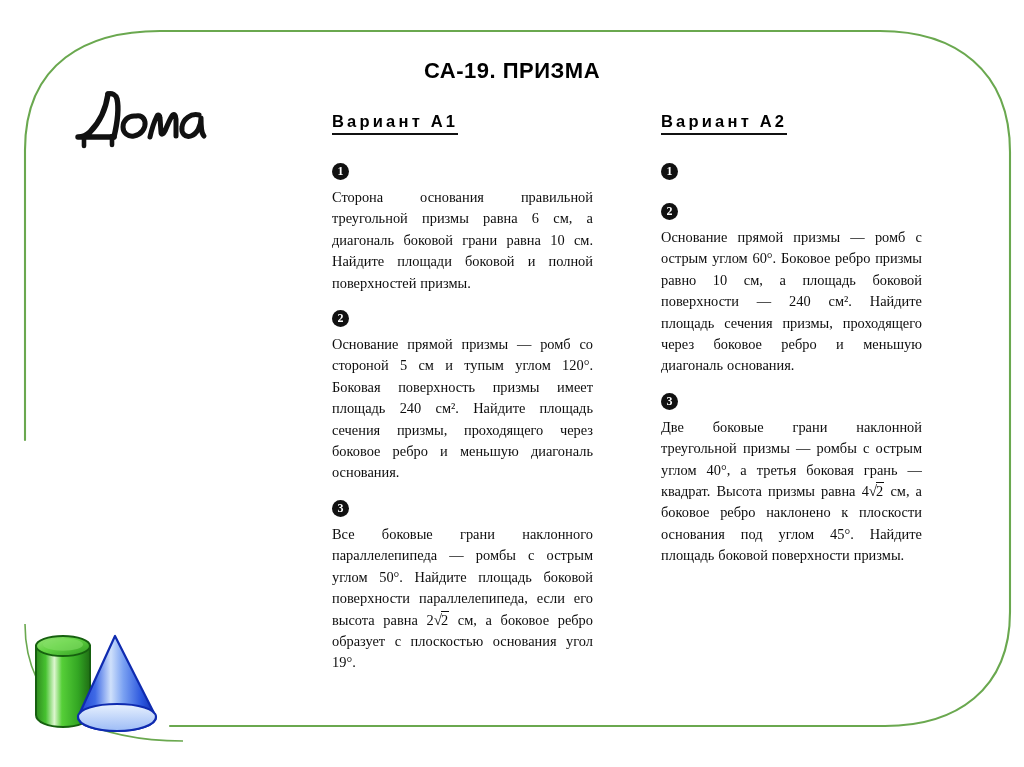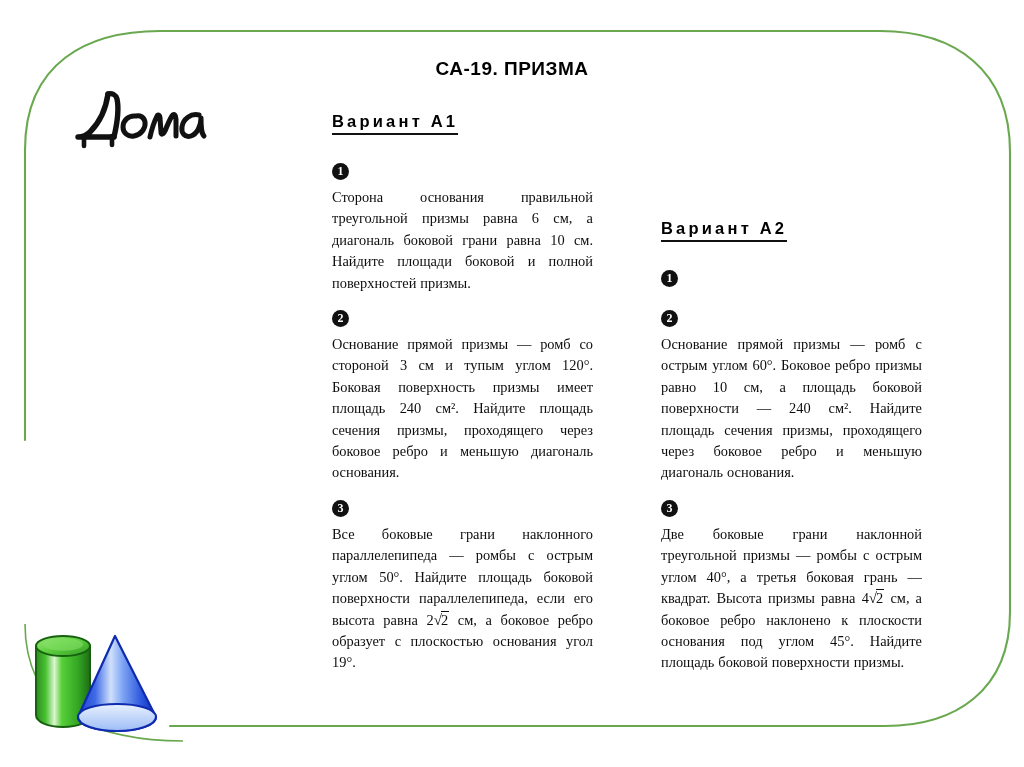--- a/index.html
+++ b/index.html
@@ -35,36 +35,35 @@
 
   
   #page-title {
     position: absolute;
     left: 0;
     top: 58px;
     width: 1024px;
     text-align: center;
     font-family: "Liberation Sans", "DejaVu Sans", sans-serif;
     font-weight: bold;
-    font-size: 19px;
+    font-size: 22px;
     letter-spacing: 0.5px;
     color: #000000;
   }
 
   
   #variants {
     position: absolute;
     left: 332px;
     top: 112px;
     width: 590px;
     display: flex;
     flex-direction: row;
     justify-content: flex-start;
     gap: 68px;
-    align-items: flex-end;
   }
   .variant-column {
     width: 271px;
   }
   .variant-heading {
     font-family: "Liberation Sans", "DejaVu Sans", sans-serif;
     font-weight: bold;
     font-size: 16.5px;
     letter-spacing: 3.2px;
     color: #000000;
@@ -157,21 +156,21 @@
   <div class="variant-column">
     <div class="variant-heading">Вариант А1</div>
 
     <div class="task">
       <div class="task-badge">1</div>
       <div class="task-body">Сторона основания правильной треугольной призмы равна 6 см, а диагональ боковой грани равна 10 см. Найдите площади боковой и полной поверхностей призмы.</div>
     </div>
 
     <div class="task">
       <div class="task-badge">2</div>
-      <div class="task-body">Основание прямой призмы — ромб со стороной 3 см и тупым углом 120°. Боковая поверхность призмы имеет площадь 240 см². Найдите площадь сечения призмы, проходящего через боковое ребро и меньшую диагональ основания.</div>
+      <div class="task-body">Основание прямой призмы — ромб со стороной 5 см и тупым углом 120°. Боковая поверхность призмы имеет площадь 240 см². Найдите площадь сечения призмы, проходящего через боковое ребро и меньшую диагональ основания.</div>
     </div>
 
     <div class="task">
       <div class="task-badge">3</div>
       <div class="task-body">
         <span>Все боковые грани наклонного параллелепипеда — ромбы с острым углом 50°. Найдите площадь боковой поверхности параллелепипеда, если его высота равна </span><span class="radic"><span>2</span><span class="sign">√</span><span class="rad">2</span></span><span> см, а боковое ребро образует с плоскостью основания угол 19°.</span>
       </div>
     </div>
   </div>
 

